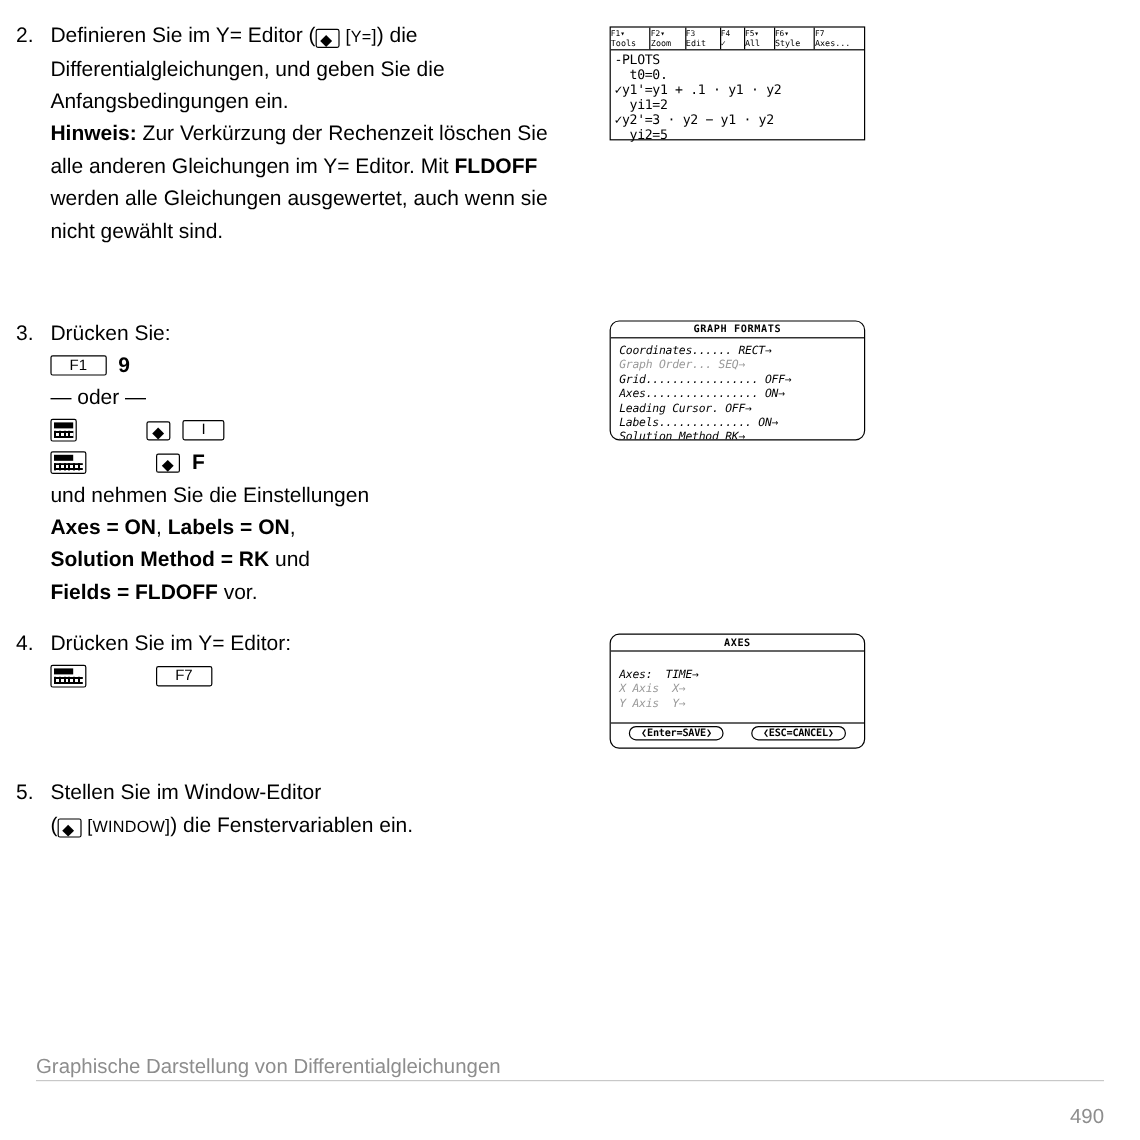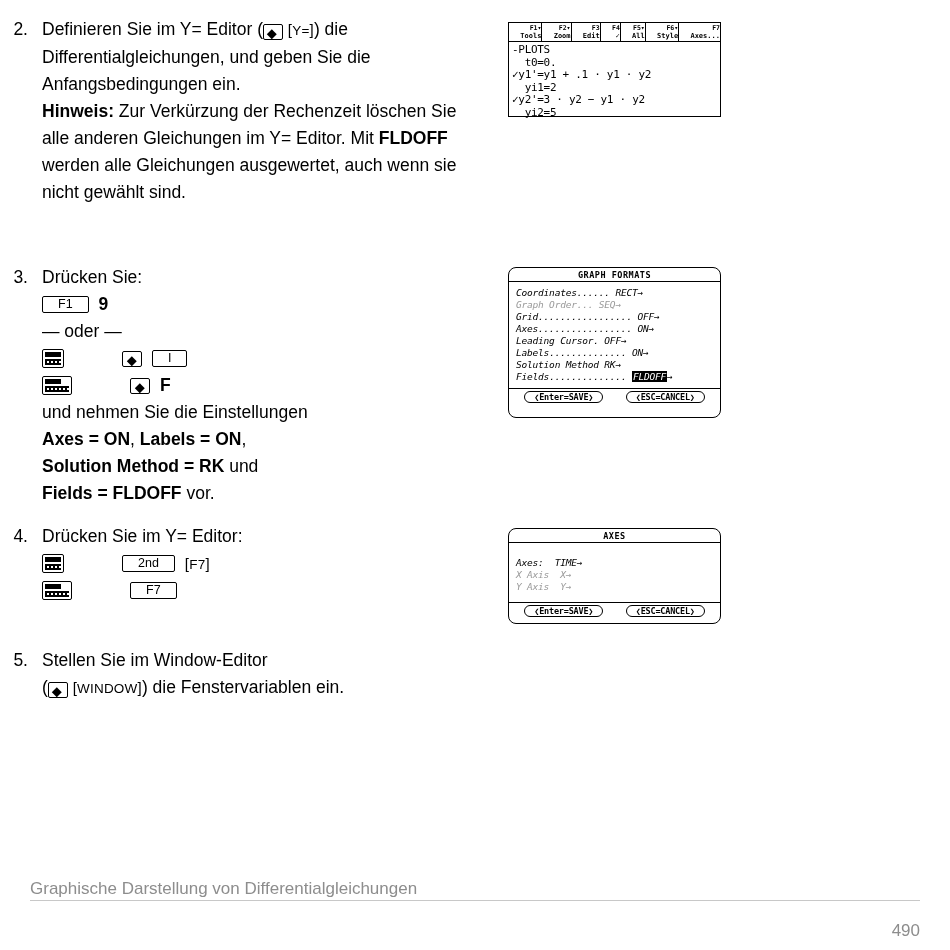--- a/index.html
+++ b/index.html
@@ -119,23 +119,23 @@
   }
   .scr-toolbar {
     display: flex;
     border-bottom: 1.4px solid #000;
   }
   .scr-toolbar .cell {
     flex: 1 1 auto;
     border-right: 1.4px solid #000;
     font-size: 7px;
     line-height: 8px;
-    text-align: right;
+    text-align: left;
     padding: 1px 0 1px;
-    font-weight: bold;
+    font-weight: normal;
   }
   .scr-toolbar .cell:last-child { border-right: none; }
   .scr-toolbar .cell .t { display:block; font-size: 6.5px; }
   .scr-toolbar .cell .u { display:block; font-size: 7px; }
   .scr-body {
     padding: 2px 3px;
     font-size: 11px;
     line-height: 12.5px;
     letter-spacing: -0.3px;
   }
@@ -258,26 +258,20 @@
       <p><b>Solution Method = RK</b><span> und</span></p>
       <p><b>Fields = FLDOFF</b><span> vor.</span></p>
     </div>
   </div>
 
   <div class="step" style="left:0px; top:523px; width:470px;">
     <div class="step-num">4.</div>
     <div class="step-body">
       <p>Drücken Sie im Y= Editor:</p>
 
-      <div class="keyrow">
-        <span class="calc-icon"></span>
-        <span class="spacer"></span>
-        <span class="key">2nd</span>
-        <span class="brack">[<span class="sm">F7</span>]</span>
-      </div>
 
       <div class="keyrow">
         <span class="calc-icon wide"></span>
         <span class="spacer"></span>
         <span class="key">F7</span>
       </div>
 
     </div>
   </div>
 
@@ -323,21 +317,21 @@
     <div class="scr-body">
       <div class="line">-PLOTS</div>
       <div class="line">  t0=0.</div>
       <div class="line">✓y1'=y1 + .1 · y1 · y2</div>
       <div class="line">  yi1=2</div>
       <div class="line">✓y2'=3 · y2 − y1 · y2</div>
       <div class="line">  yi2=5</div>
     </div>
   </div>
 
-  <div class="screen rounded" style="left:508px; top:267px; width:213px; height:151px;">
+  <div class="screen rounded" style="left:508px; top:267px; width:213px; height:100px;">
     <div class="scr-title">GRAPH FORMATS</div>
     <div class="fmt-list">
       <div class="fmt-row"><span>Coordinates</span><span>......</span> <span>RECT</span><span>→</span></div>
       <div class="fmt-row faded" style="color:#9a9a9a"><span>Graph Order</span><span>...</span> <span>SEQ</span><span>→</span></div>
       <div class="fmt-row"><span>Grid</span><span>.................</span> <span>OFF</span><span>→</span></div>
       <div class="fmt-row"><span>Axes</span><span>.................</span> <span>ON</span><span>→</span></div>
       <div class="fmt-row"><span>Leading Cursor</span><span>.</span> <span>OFF</span><span>→</span></div>
       <div class="fmt-row"><span>Labels</span><span>..............</span> <span>ON</span><span>→</span></div>
       <div class="fmt-row"><span>Solution Method</span><span></span> <span>RK</span><span>→</span></div>
       <div class="fmt-row"><span>Fields</span><span>..............</span> <span class="inv">FLDOFF</span><span>→</span></div>

